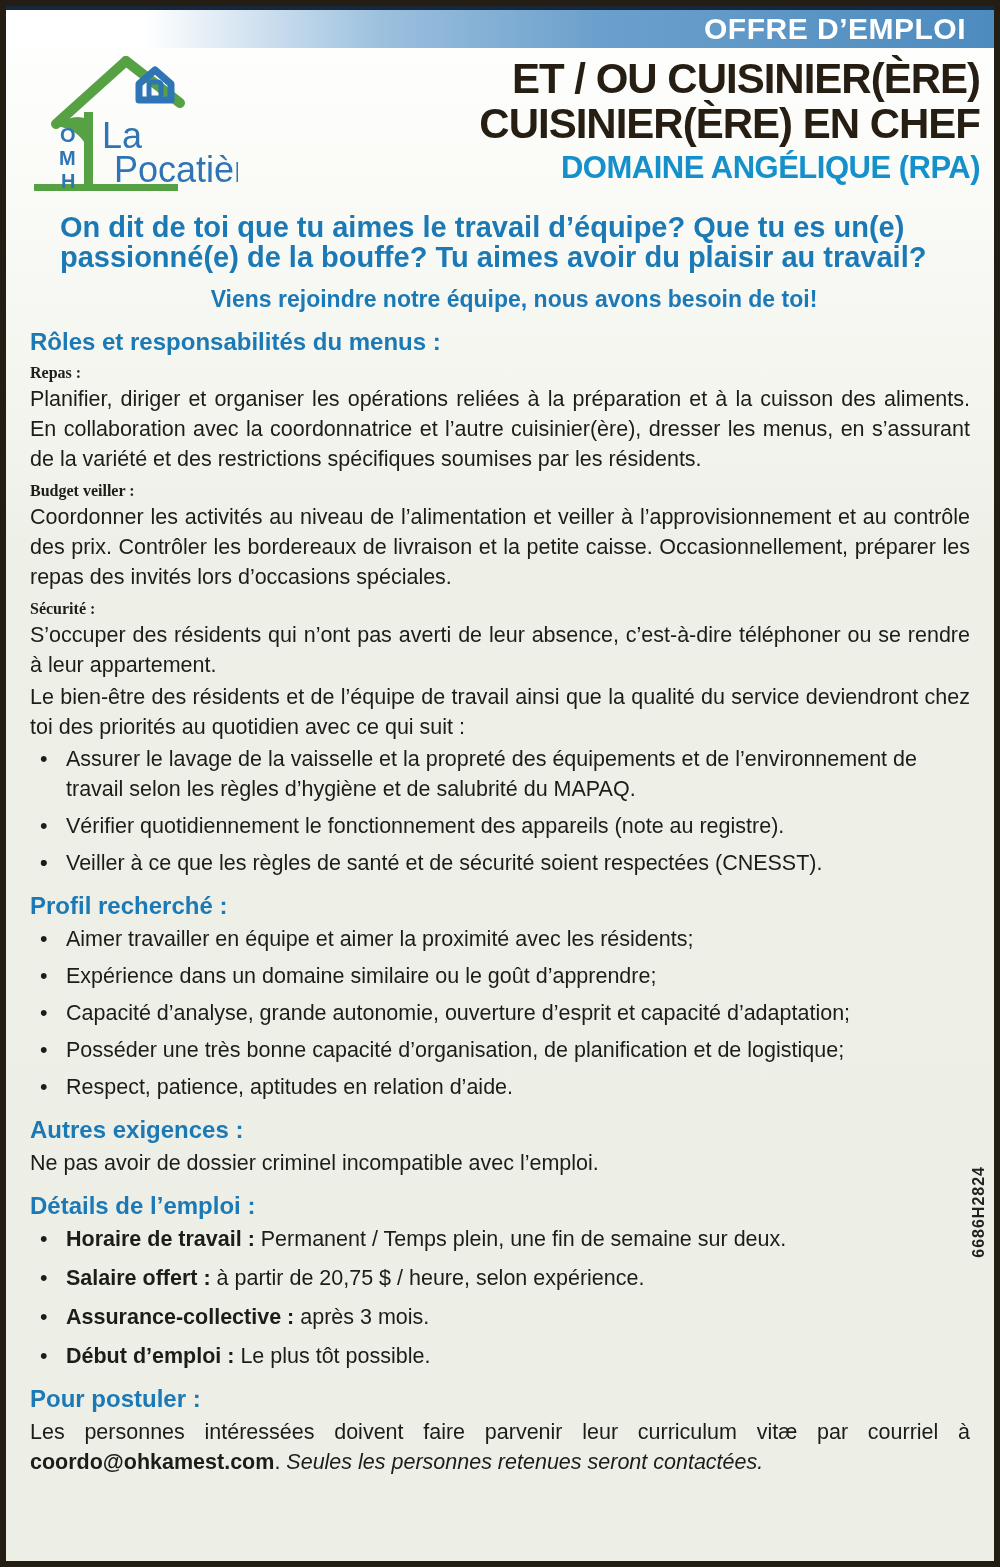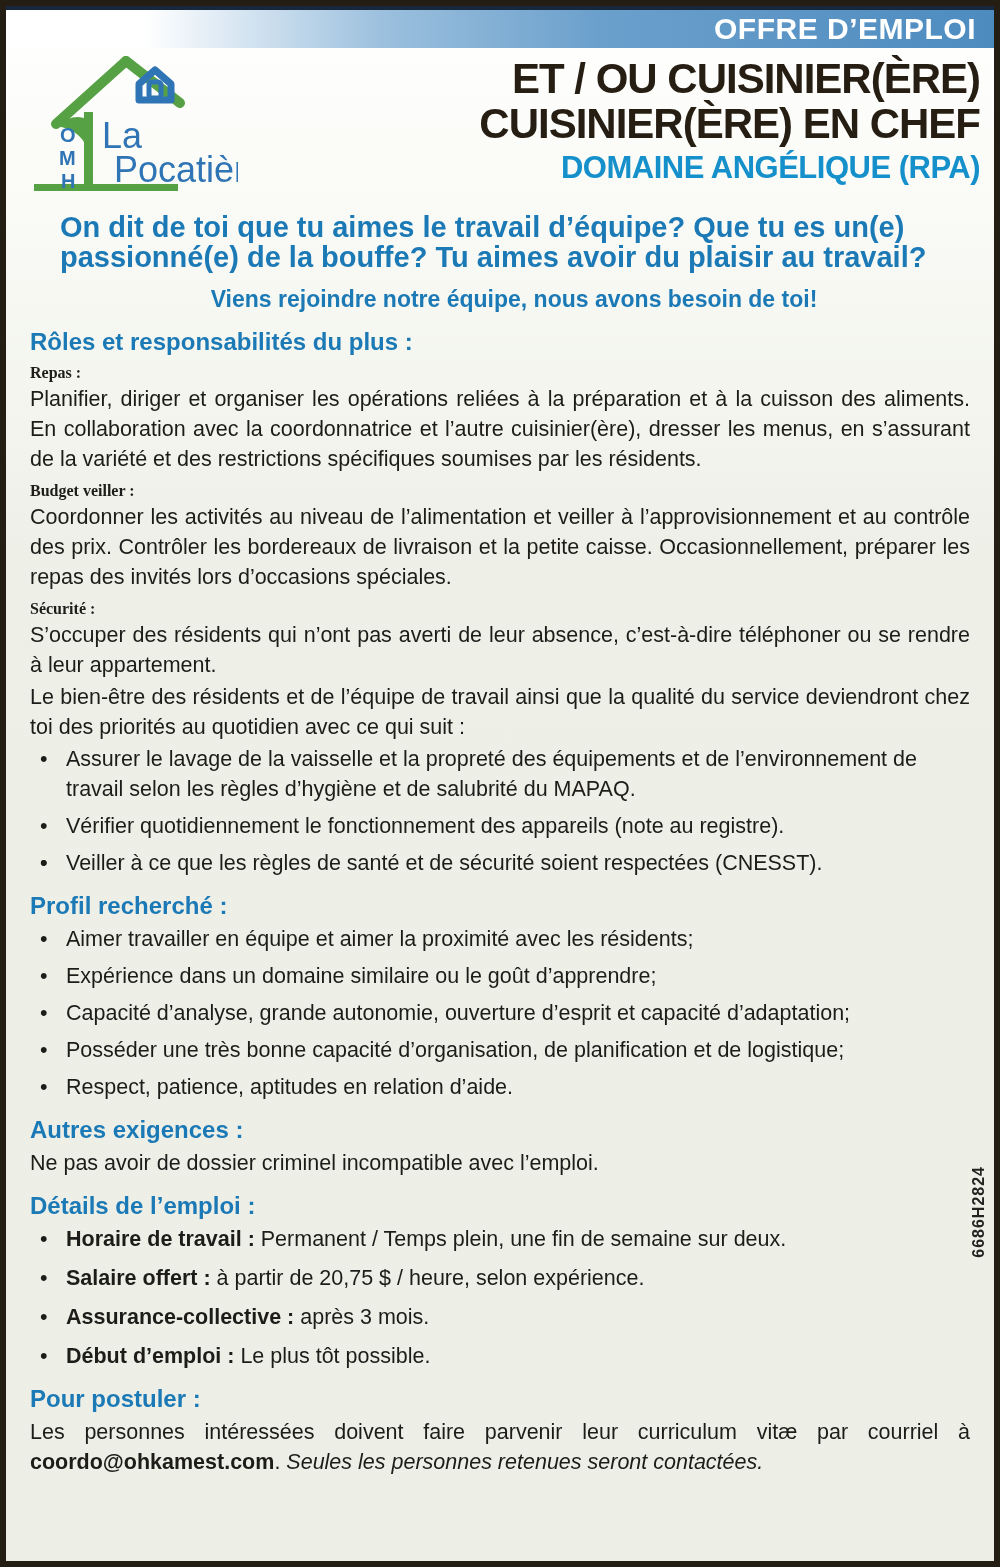--- a/index.html
+++ b/index.html
@@ -13,21 +13,21 @@
     color:#1d1c19;
     overflow:hidden;
   }
   
   .banner{
     height:38px;
     border-top:4px solid #17273c;
     background:linear-gradient(90deg,#ffffff 0%,#ffffff 14%,#9cc0de 38%,#6ba0cc 60%,#4d8bbf 100%);
     text-align:right;
     line-height:38px;
-    padding-right:18px;
+    padding-right:28px;
     color:#ffffff;
     font-weight:bold;
     font-size:30px;
     letter-spacing:.5px;
   }
   
   .header{display:flex;align-items:flex-start;padding:6px 14px 2px 20px;}
   .logo{flex:0 0 215px;}
   .titles{flex:1;text-align:right;padding-top:2px;}
   .title-line{
@@ -106,21 +106,21 @@
       <div class="title-line">CUISINIER(ÈRE) EN CHEF</div>
       <div class="subtitle">DOMAINE ANGÉLIQUE (RPA)</div>
     </div>
   </div>
 
   <div class="intro">On dit de toi que tu aimes le travail d’équipe? Que tu es un(e) passionné(e) de la bouffe? Tu aimes avoir du plaisir au travail?</div>
   <div class="intro2">Viens rejoindre notre équipe, nous avons besoin de toi!</div>
 
   <div class="content">
 
-    <div class="h-blue">Rôles et responsabilités du plus :</div>
+    <div class="h-blue">Rôles et responsabilités du menus :</div>
 
     <div class="h-black">Repas :</div>
     <p class="body">Planifier, diriger et organiser les opérations reliées à la préparation et à la cuisson des aliments. En collaboration avec la coordonnatrice et l’autre cuisinier(ère), dresser les menus, en s’assurant de la variété et des restrictions spécifiques soumises par les résidents.</p>
 
     <div class="h-black">Budget veiller :</div>
     <p class="body">Coordonner les activités au niveau de l’alimentation et veiller à l’approvisionnement et au contrôle des prix. Contrôler les bordereaux de livraison et la petite caisse. Occasionnellement, préparer les repas des invités lors d’occasions spéciales.</p>
 
     <div class="h-black">Sécurité :</div>
     <p class="body">S’occuper des résidents qui n’ont pas averti de leur absence, c’est-à-dire téléphoner ou se rendre à leur appartement.</p>
     <p class="body">Le bien-être des résidents et de l’équipe de travail ainsi que la qualité du service deviendront chez toi des priorités au quotidien avec ce qui suit :</p>

